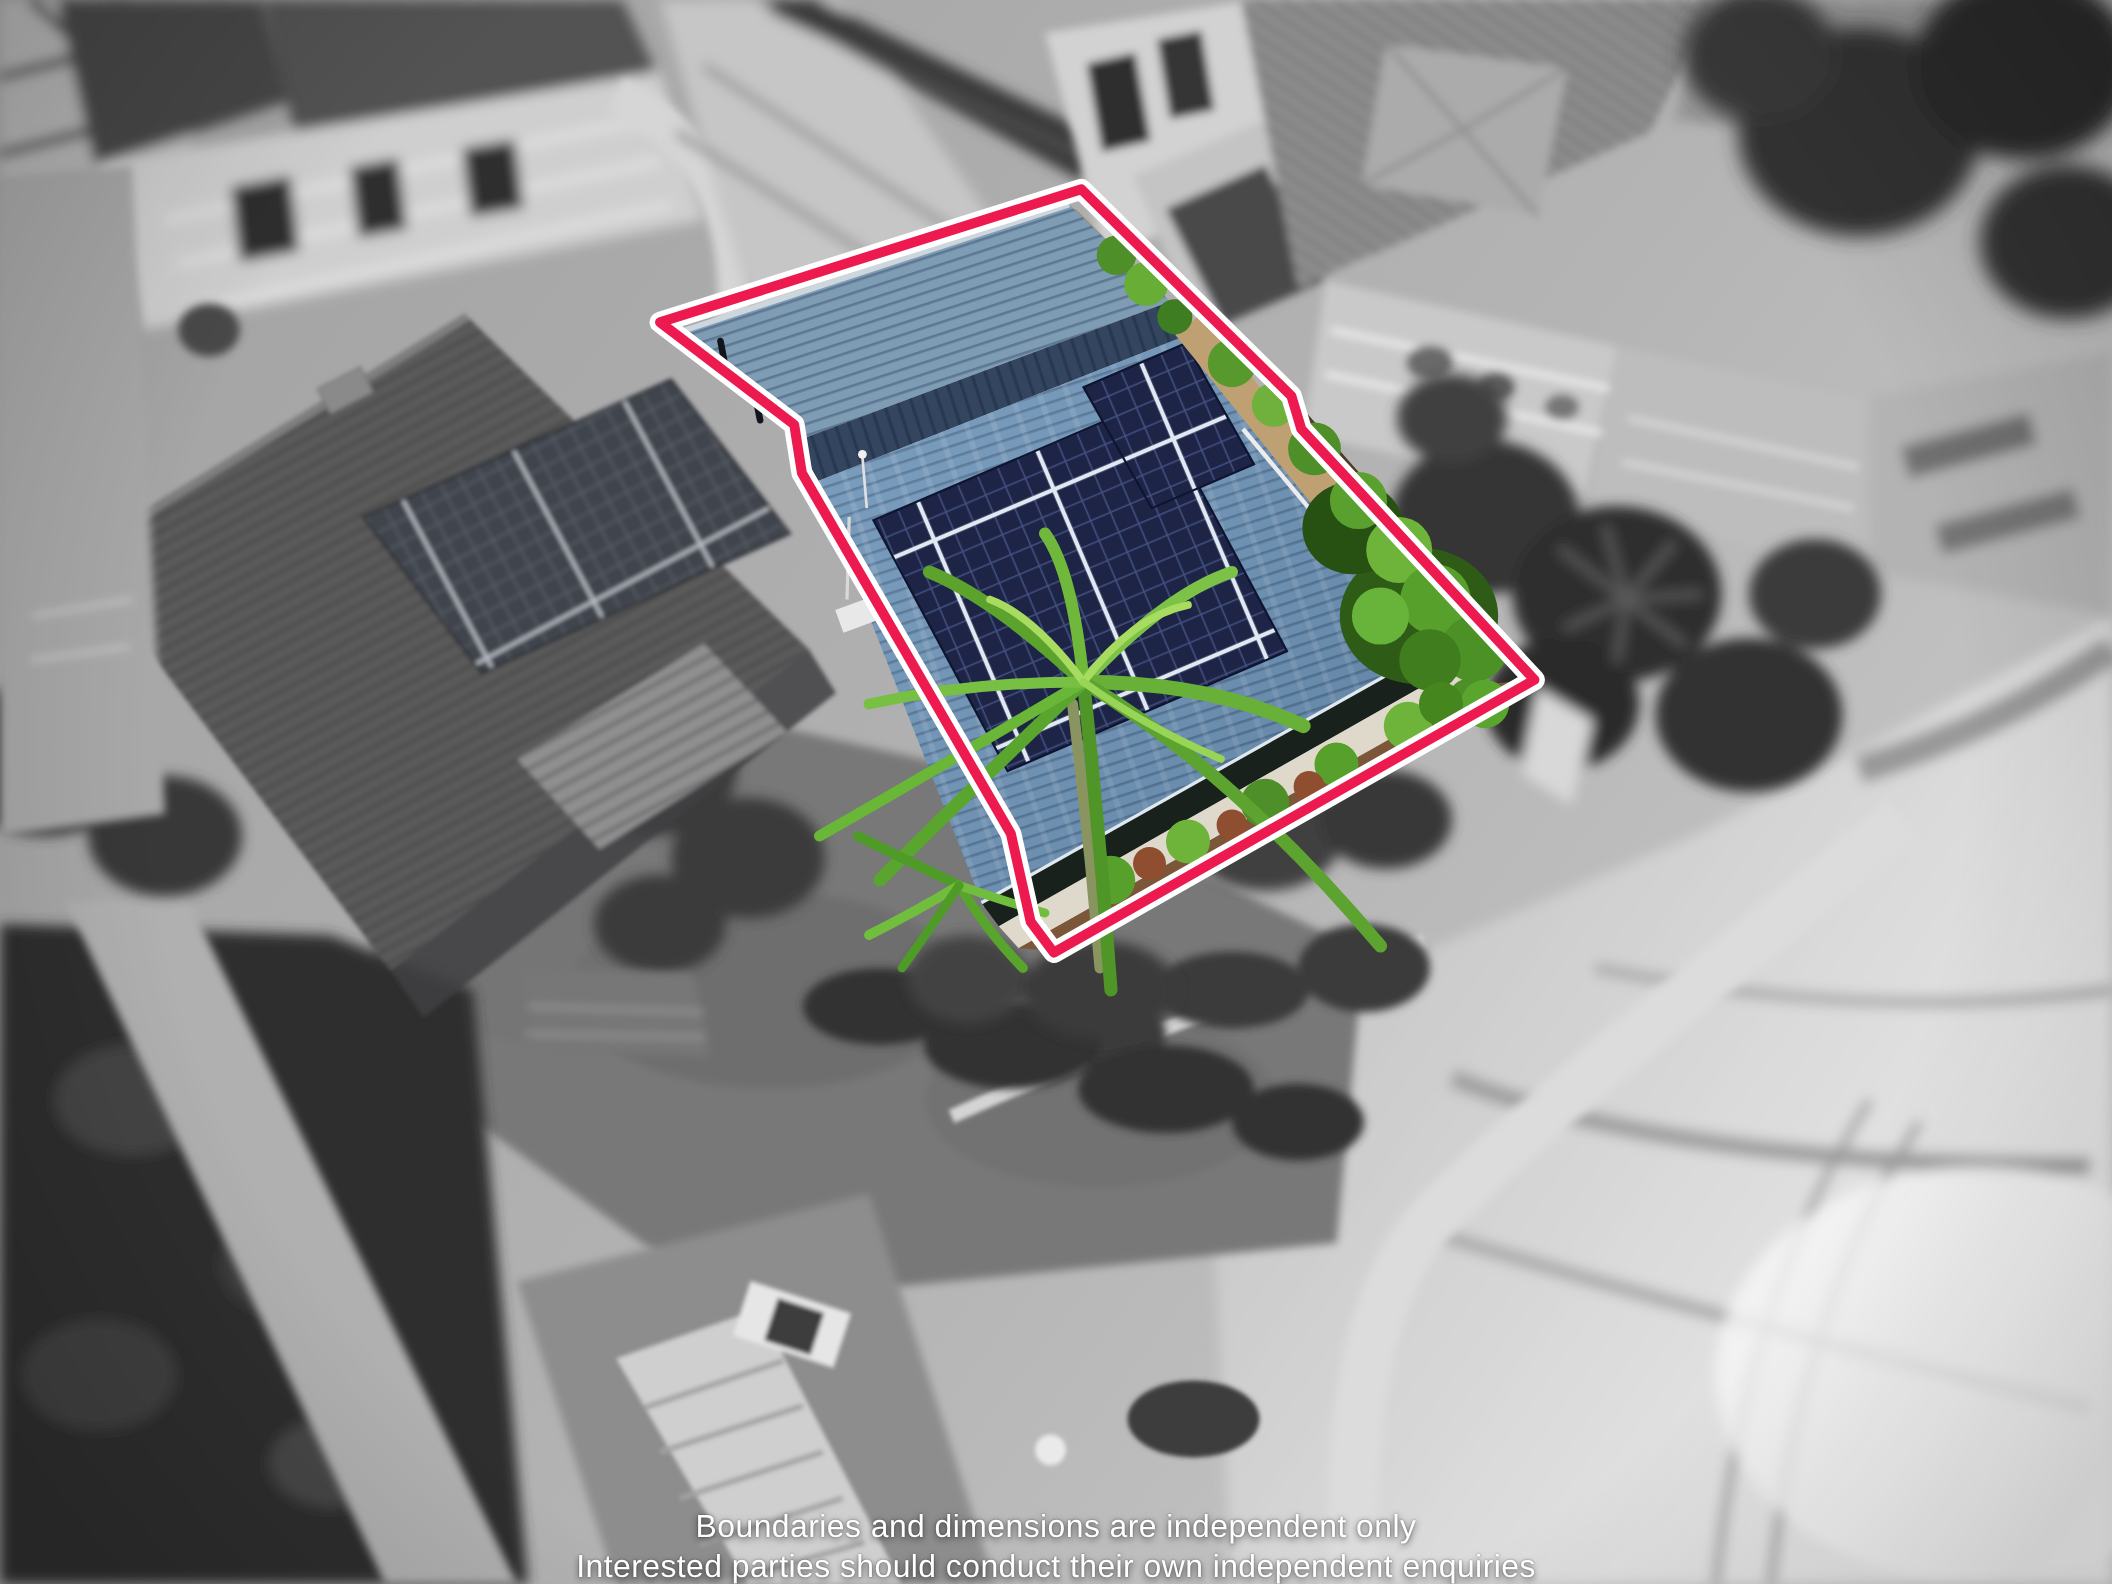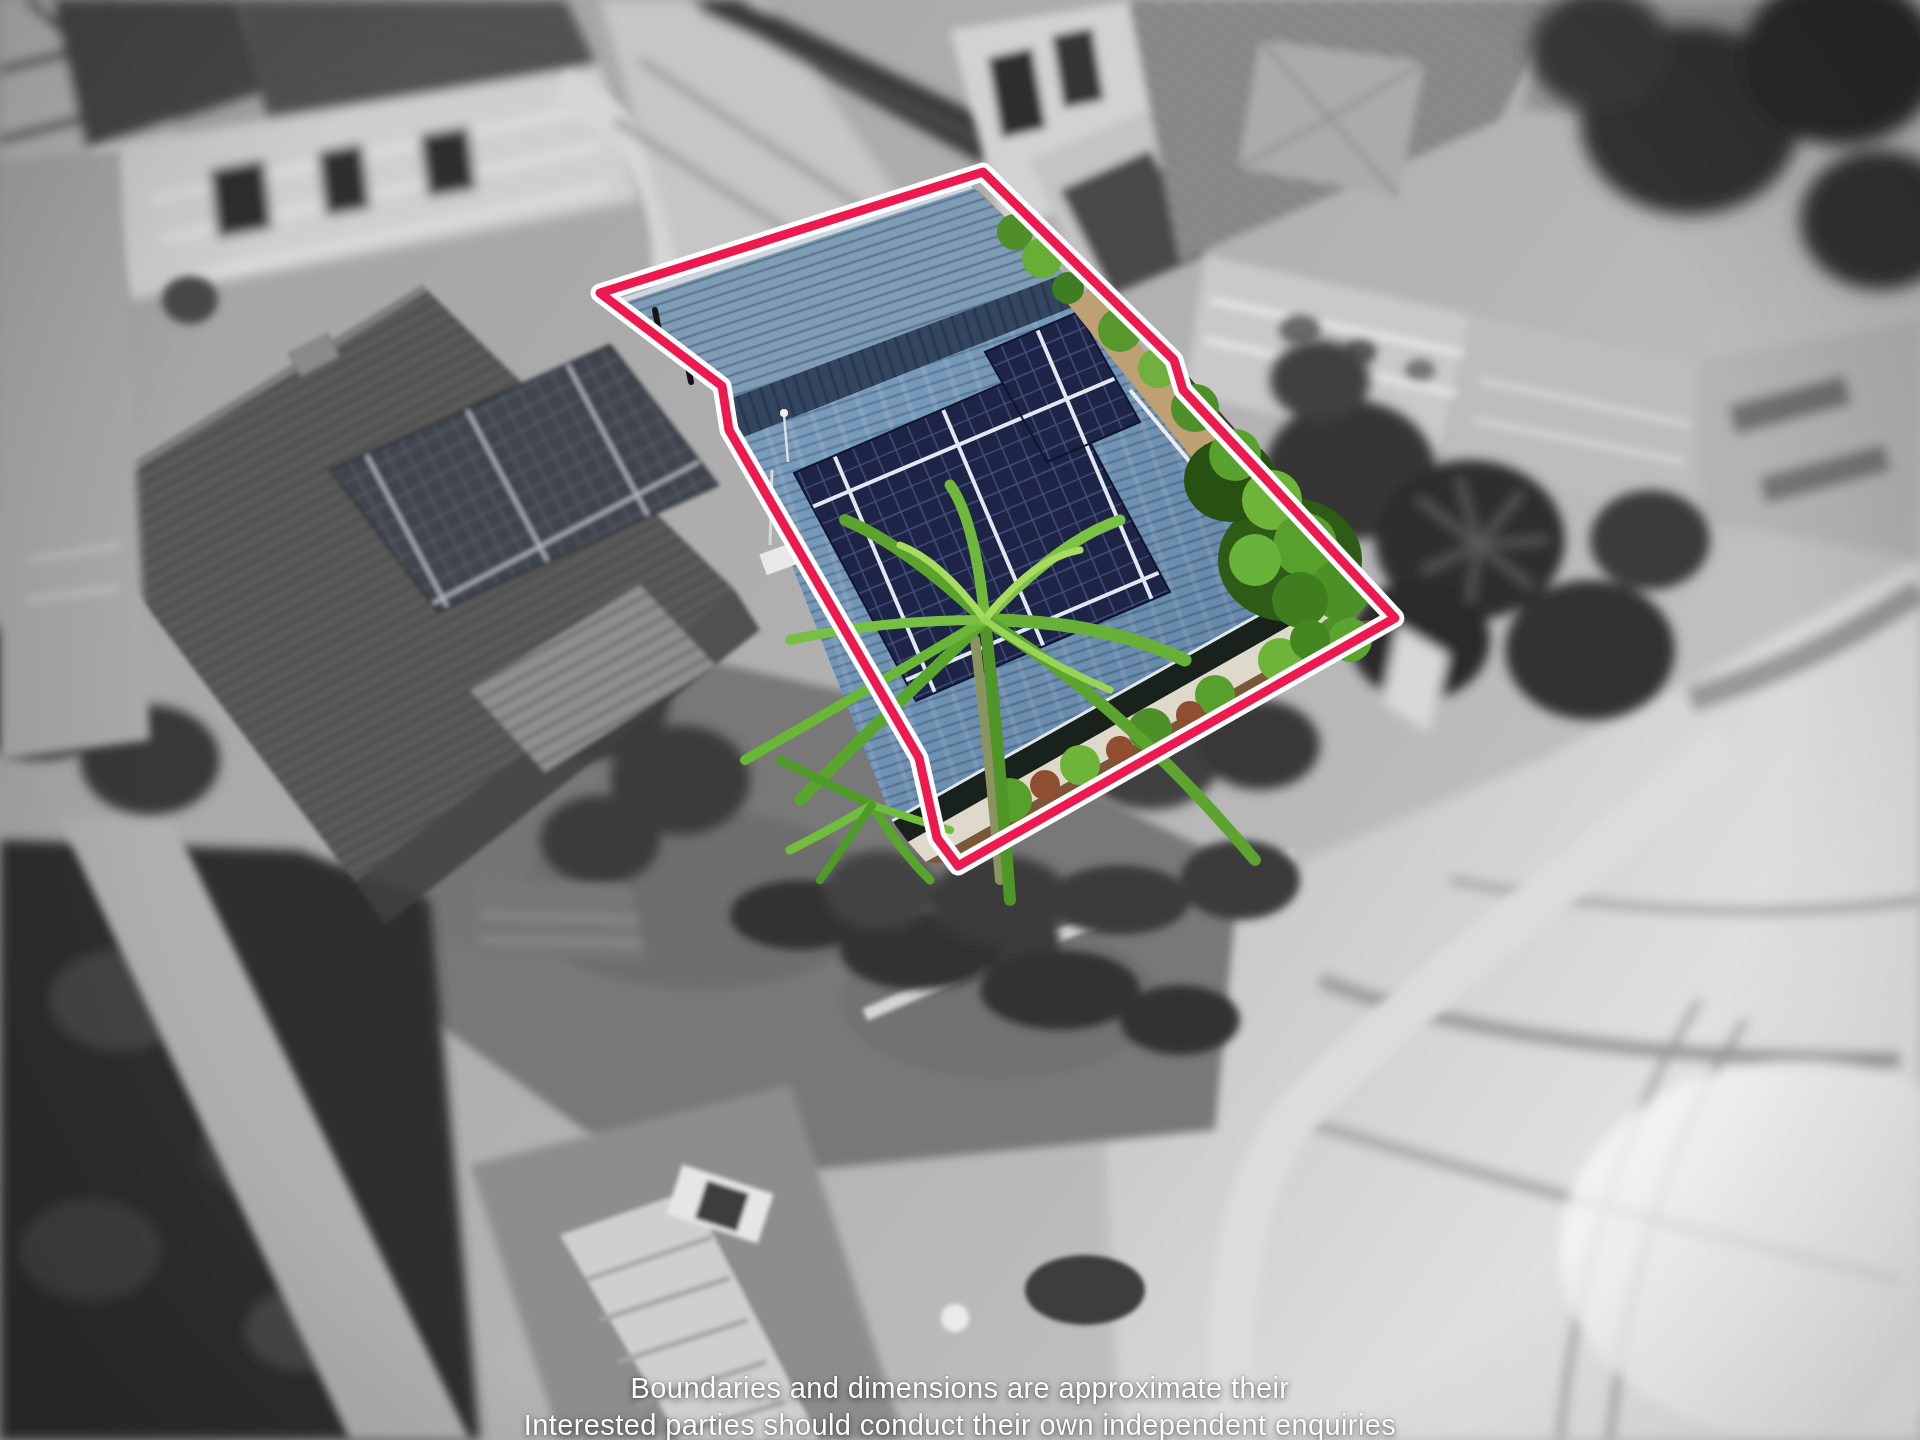--- a/index.html
+++ b/index.html
@@ -322,16 +322,16 @@
 
   <g>
     <polygon fill="none" stroke-linejoin="round" points="600,293 983,172 1174,360 1183,390 1395,618 958,866 937,838 919,758 729,430 722,386" stroke="#ffffff" stroke-width="19"></polygon>
     <polygon fill="none" stroke-linejoin="round" points="600,293 983,172 1174,360 1183,390 1395,618 958,866 937,838 919,758 729,430 722,386" stroke="#ec1a4e" stroke-width="9"></polygon>
   </g>
 
   <rect x="0" y="0" width="1920" height="1440" fill="url(#vignette)"></rect>
 </svg>
 
 <div class="disclaimer">
-  <span>Boundaries and dimensions are approximate their</span>
+  <span>Boundaries and dimensions are independent only</span>
   <span>Interested parties should conduct their own independent enquiries</span>
 </div>
 </div>
 
 </body></html>

